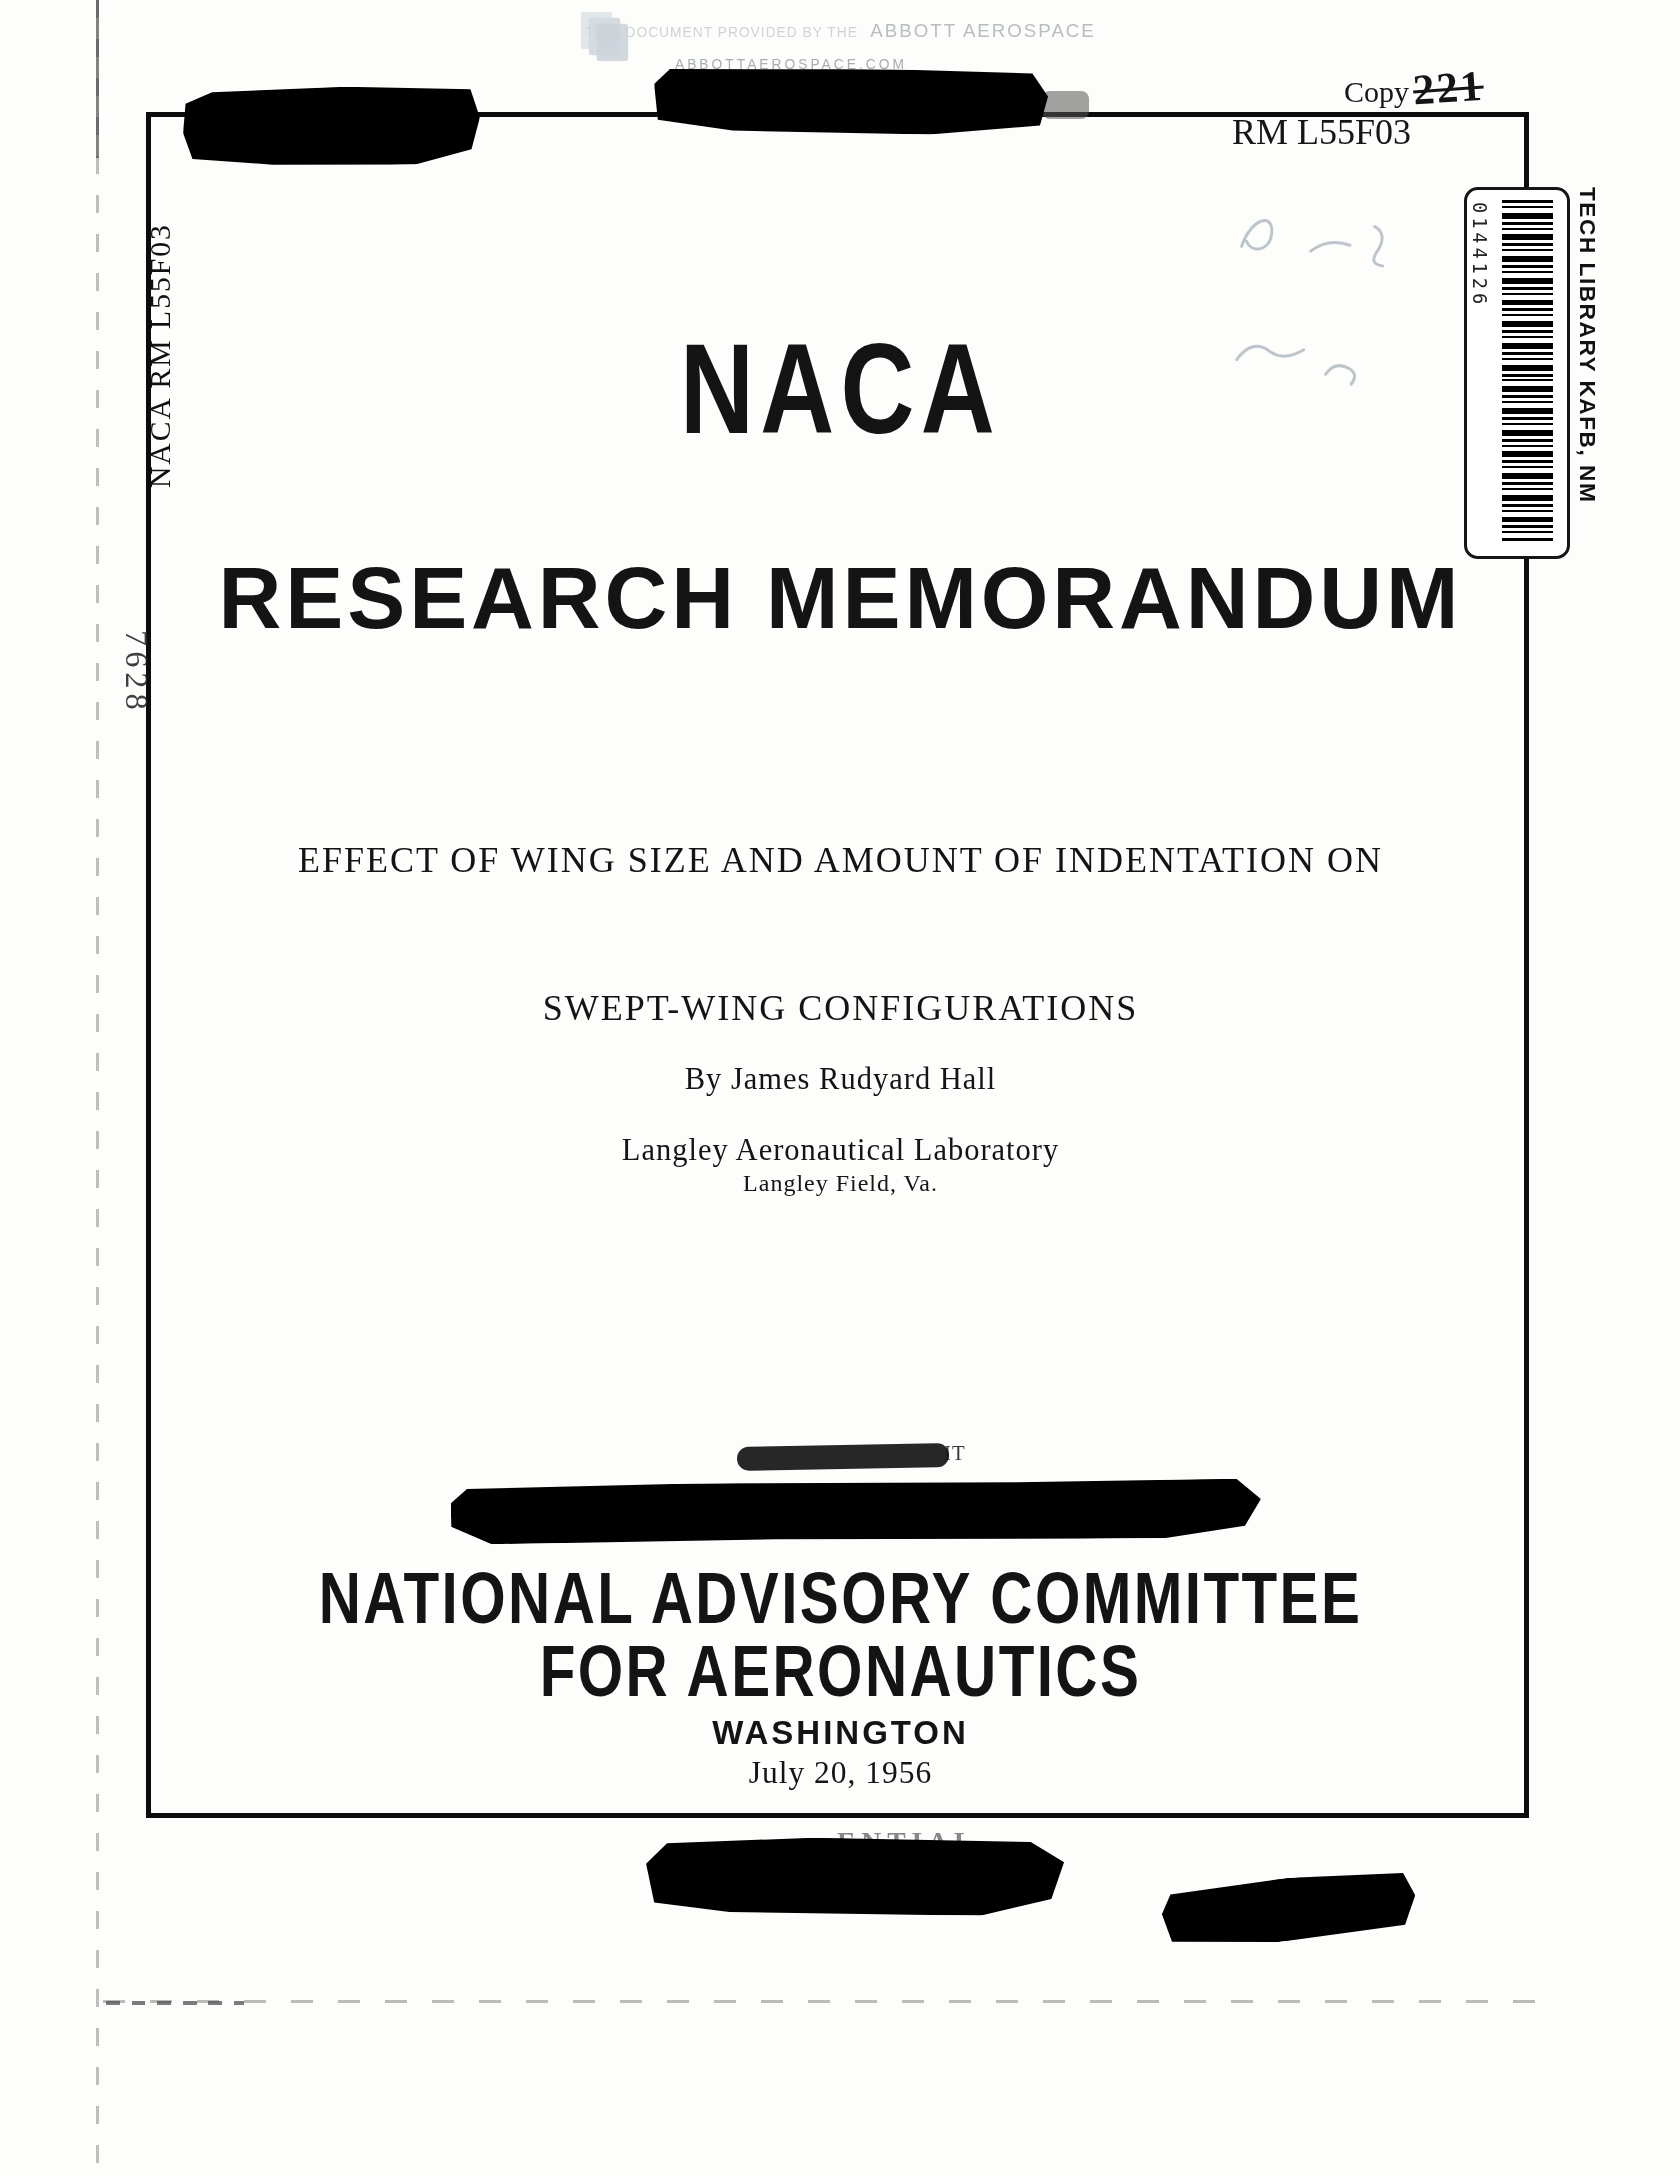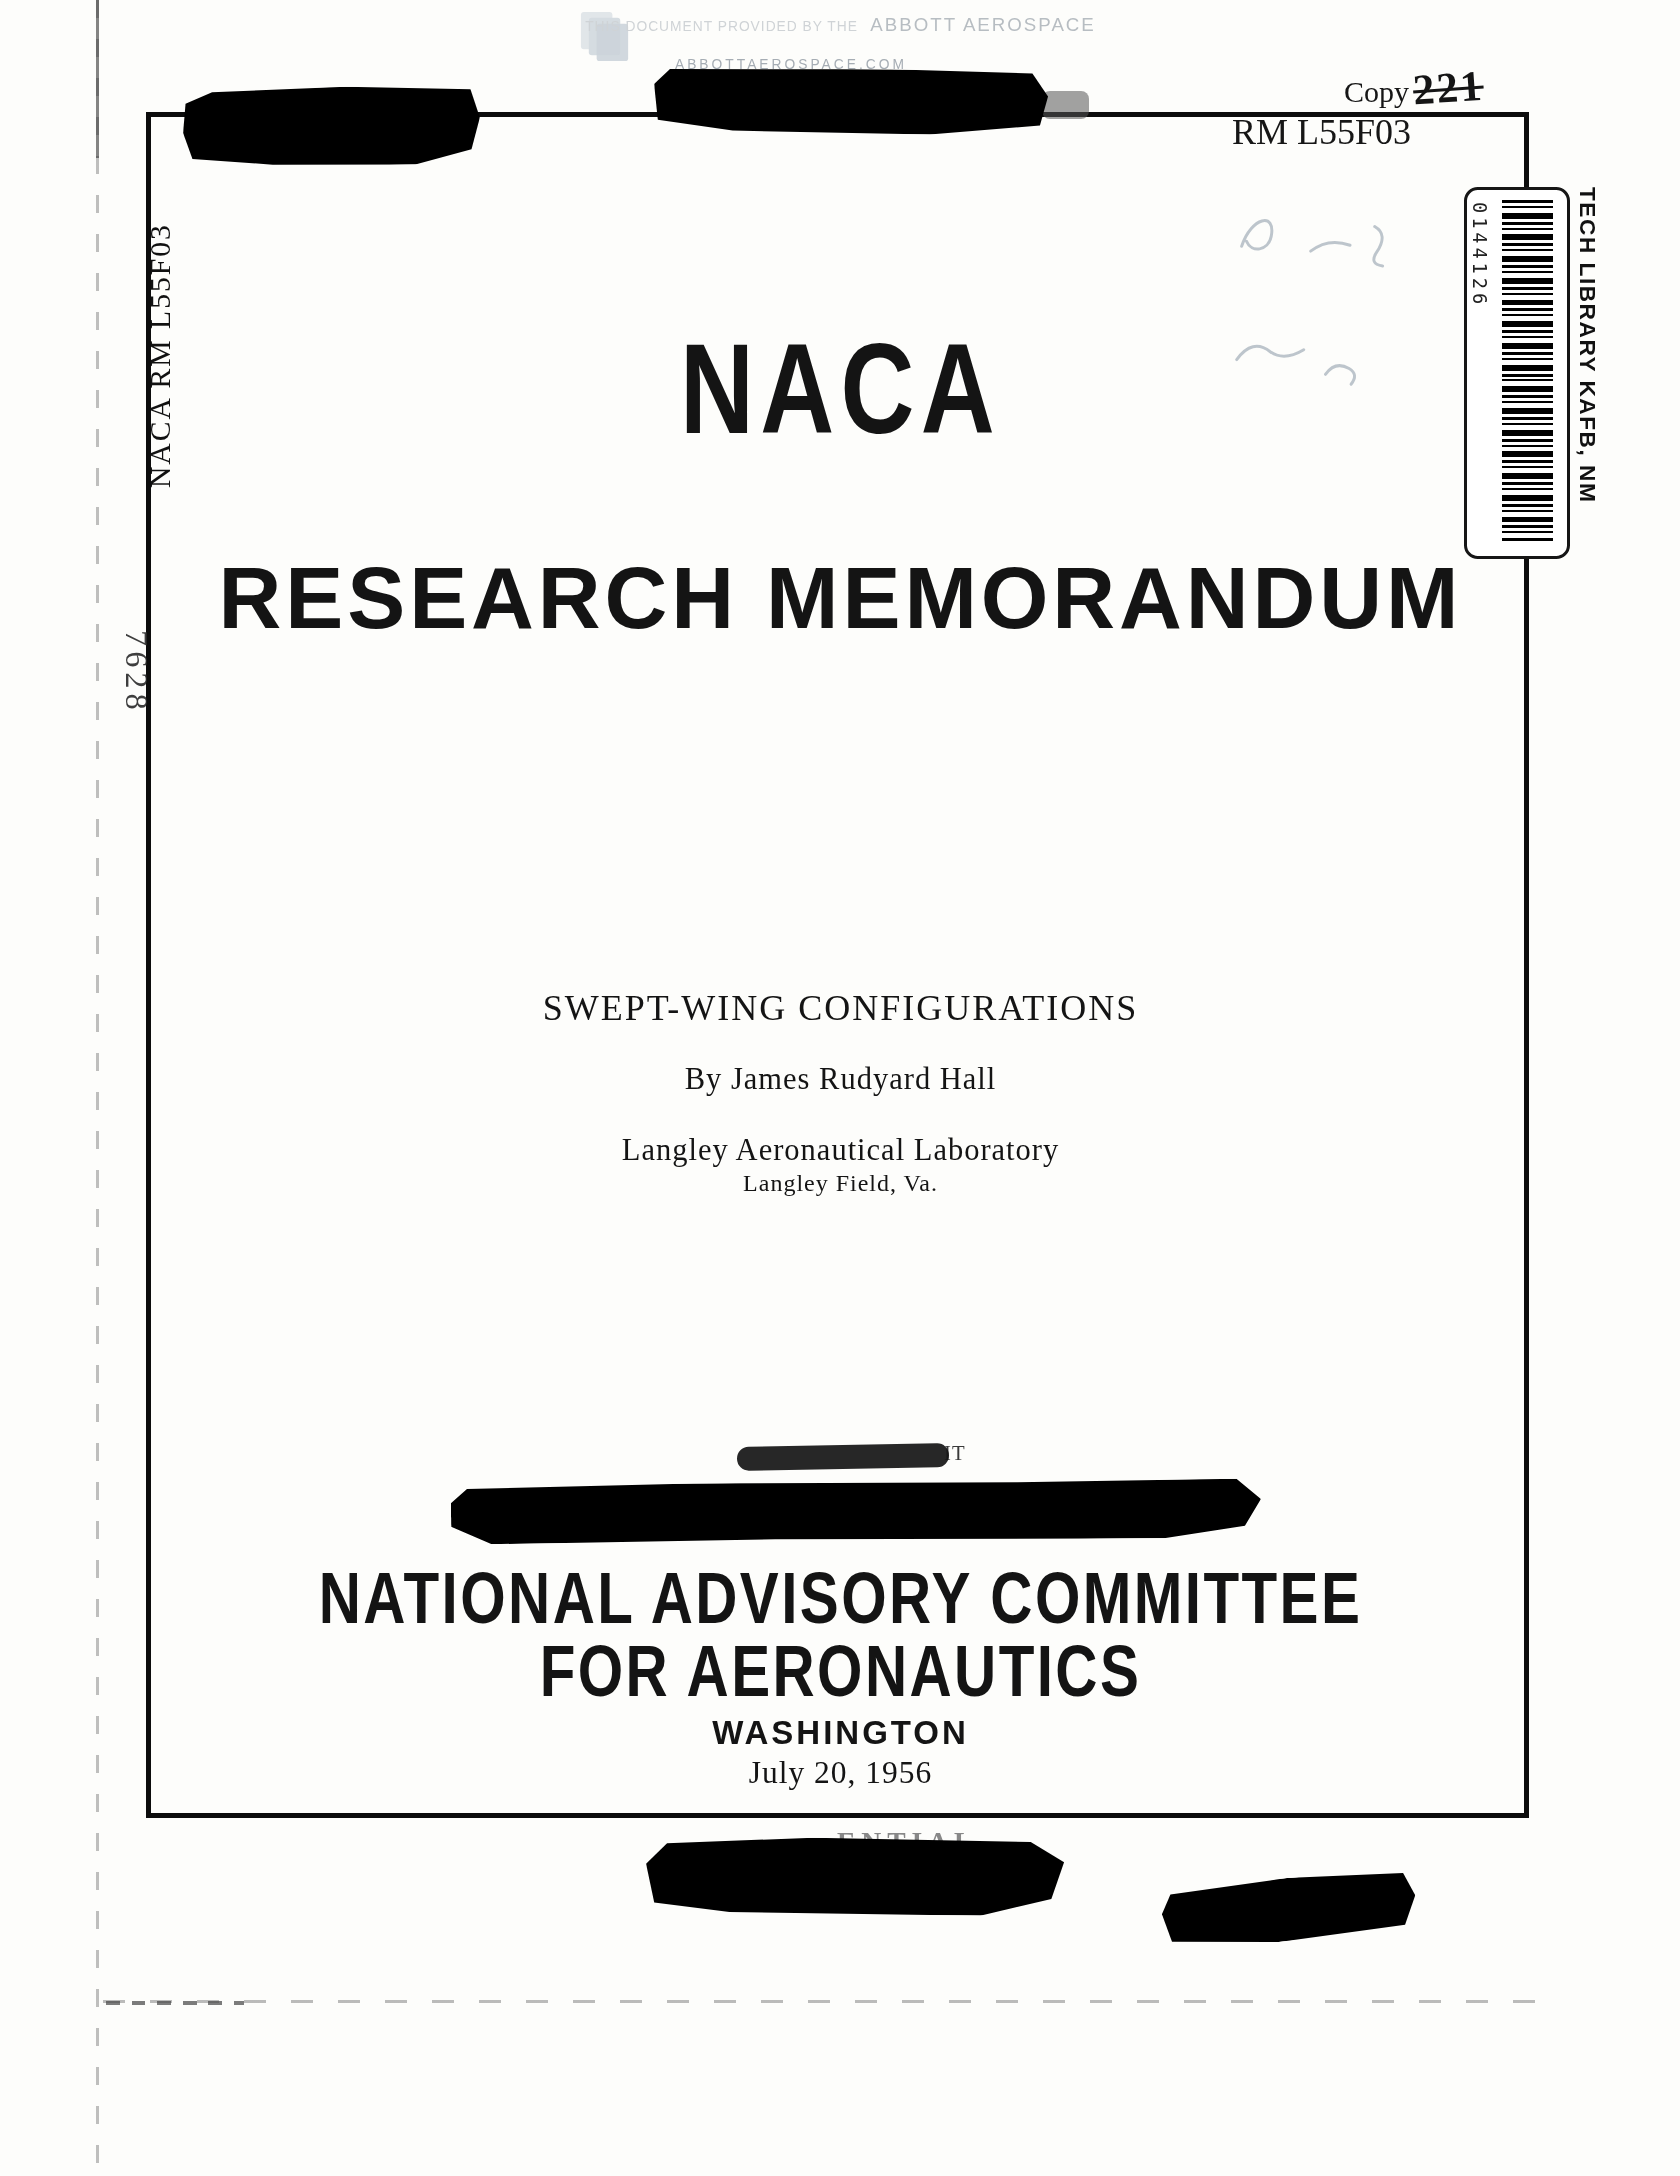--- a/index.html
+++ b/index.html
@@ -29,21 +29,21 @@
     opacity: .45;
   }
   .scan-hdash2 {
     position: absolute; left: 106px; top: 2001px; width: 138px; height: 3.9px;
     background: repeating-linear-gradient(90deg, #444 0 13.8px, transparent 13.8px 25.6px);
     opacity: .7;
   }
 
   
   .wm-topline {
-    position: absolute; left: 466px; top: 14px; width: 749px; text-align: center;
+    position: absolute; left: 466px; top: 20px; width: 749px; text-align: center;
     font-family: "Liberation Sans", sans-serif; white-space: nowrap;
   }
   .wm-small { font-size: 13.8px; color: #cfd3d6; letter-spacing: 1px; }
   .wm-brand { font-size: 18.7px; color: #b7bdc2; letter-spacing: 2px; margin-left: 7.9px; }
   .wm-logo { position: absolute; left: 577px; top: 5.9px; opacity: .85; }
   .wm-library {
     position: absolute; left: 466px; top: 15.8px; width: 749px; text-align: center;
     font-family: "Liberation Sans", sans-serif; font-size: 37px; font-weight: 600;
     color: #7e99b4; letter-spacing: 9.9px; white-space: nowrap;
   }
@@ -229,20 +229,21 @@
       <path d="M20,170 q16,-22 34,-8 q14,10 34,-2"></path>
       <path d="M110,185 q10,-14 24,-6 q10,6 2,16"></path>
     </g>
   </svg>
 
   <div class="spine-id">NACA RM L55F03</div>
   <div class="spine-num">7628</div>
 
   <div class="c naca">NACA</div>
   <div class="c memo">RESEARCH MEMORANDUM</div>
+  <div class="c t1">EFFECT OF WING SIZE AND AMOUNT OF INDENTATION ON</div>
   <div class="c t3">SWEPT-WING CONFIGURATIONS</div>
   <div class="c byline">By James Rudyard Hall</div>
   <div class="c affil1">Langley Aeronautical Laboratory</div>
   <div class="c affil2">Langley Field, Va.</div>
 
   <div class="smudge-text">IT</div>
   <div class="smudge"></div>
   <div class="redact r-mid"></div>
 
   <div class="c org1">NATIONAL ADVISORY COMMITTEE</div>

